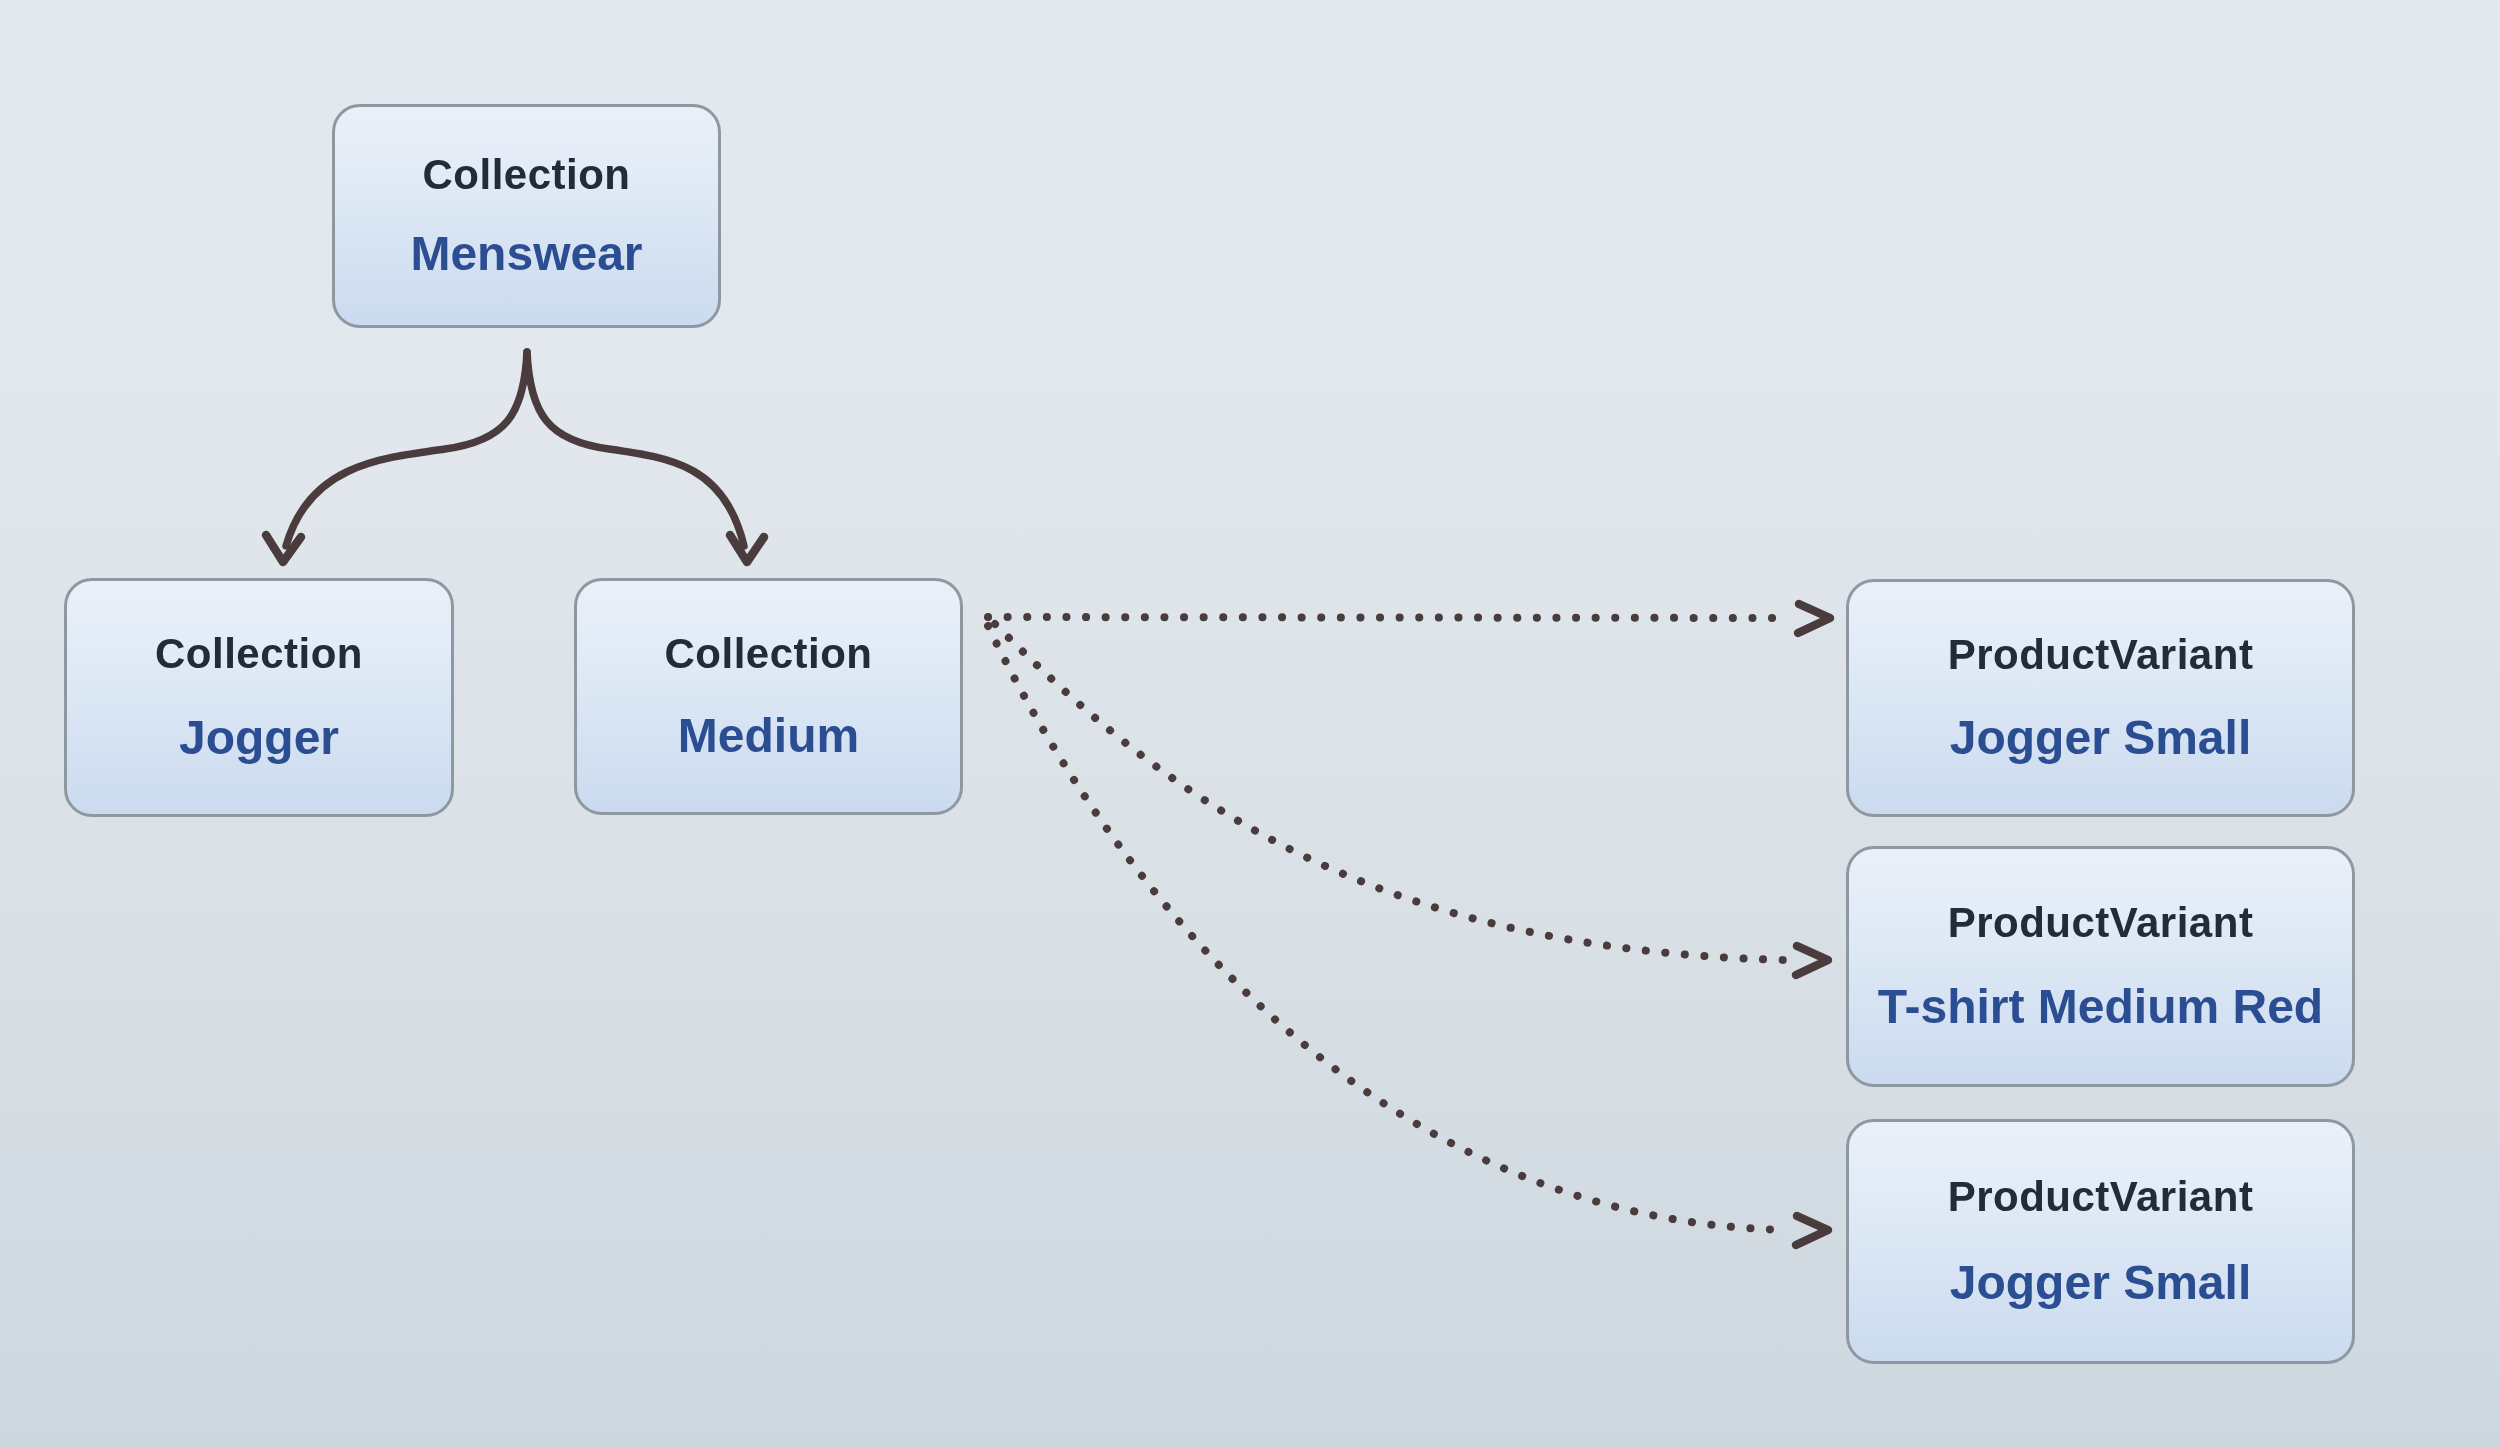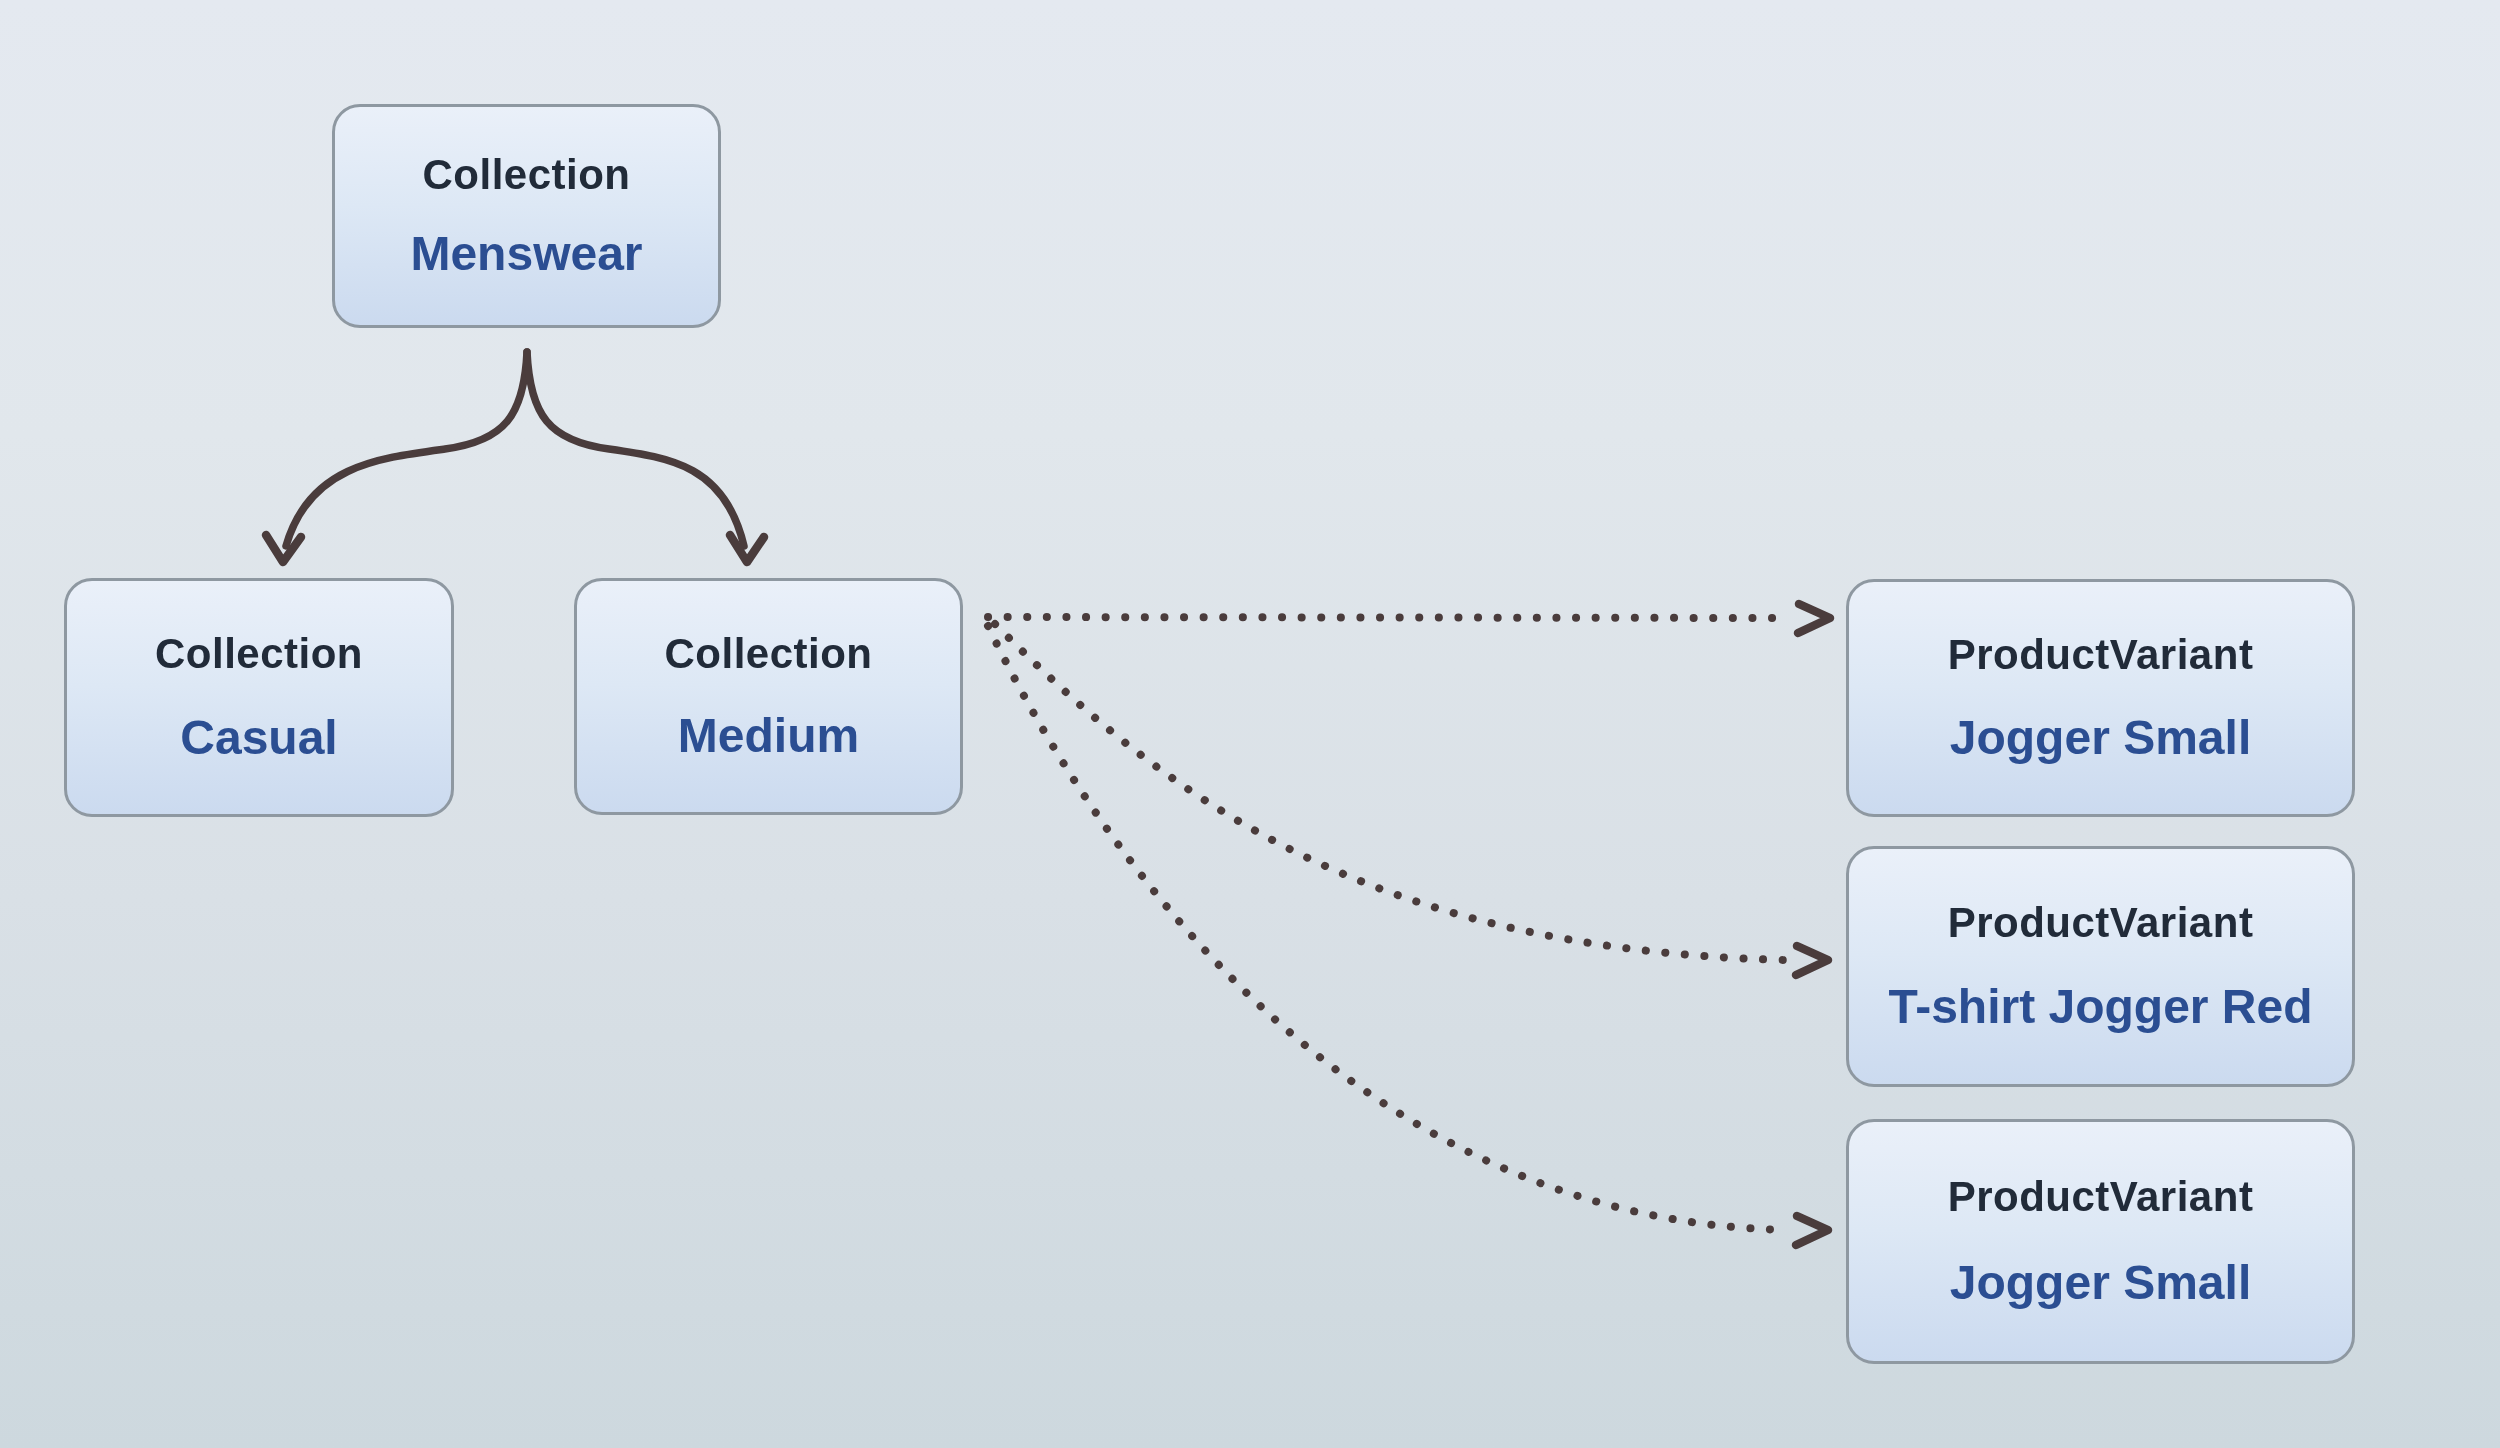--- a/index.html
+++ b/index.html
@@ -93,36 +93,36 @@
     <path class="edge-head" d="M1797,1216 L1828,1230 L1796,1245"></path>
   </svg>
 
   <div class="node" style="left:332px; top:104px; width:389px; height:224px;">
     <span class="type-label">Collection</span>
     <span class="name-label">Menswear</span>
   </div>
 
   <div class="node" style="left:64px; top:578px; width:390px; height:239px;">
     <span class="type-label">Collection</span>
-    <span class="name-label">Casual</span>
+    <span class="name-label">Jogger</span>
   </div>
 
   <div class="node" style="left:574px; top:578px; width:389px; height:237px;">
     <span class="type-label">Collection</span>
     <span class="name-label">Medium</span>
   </div>
 
   <div class="node" style="left:1846px; top:579px; width:509px; height:238px;">
     <span class="type-label">ProductVariant</span>
     <span class="name-label">Jogger Small</span>
   </div>
 
   <div class="node" style="left:1846px; top:846px; width:509px; height:241px;">
     <span class="type-label">ProductVariant</span>
-    <span class="name-label">T-shirt Jogger Red</span>
+    <span class="name-label">T-shirt Medium Red</span>
   </div>
 
   <div class="node" style="left:1846px; top:1119px; width:509px; height:245px;">
     <span class="type-label">ProductVariant</span>
     <span class="name-label">Jogger Small</span>
   </div>
 
 </div>
 
 </body></html>

